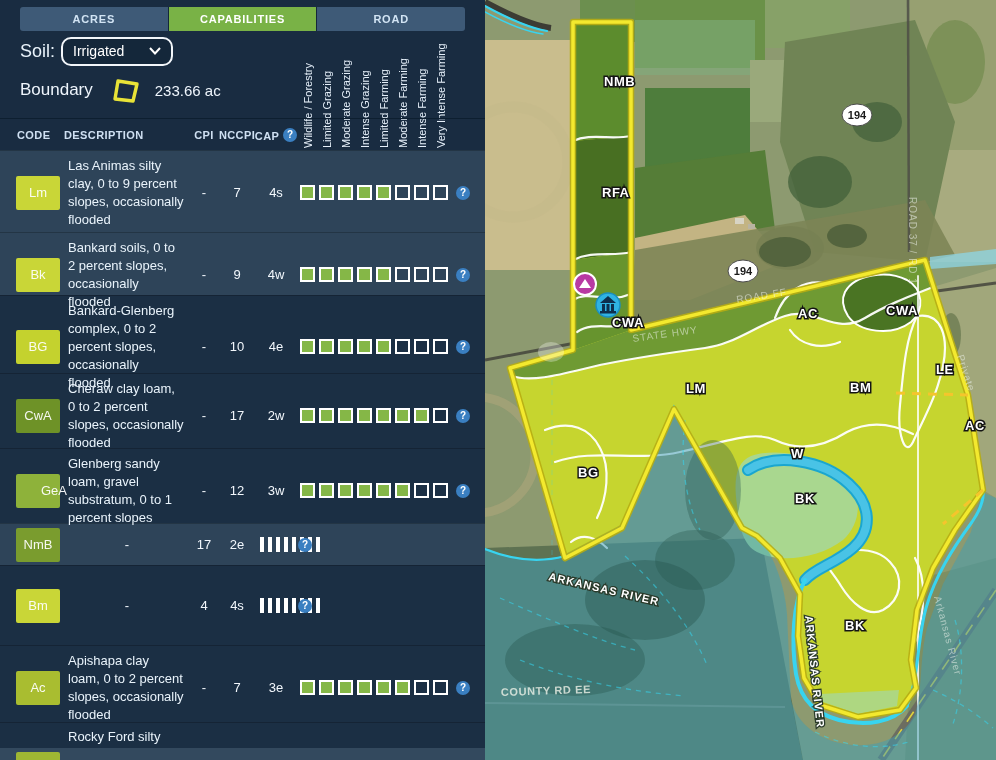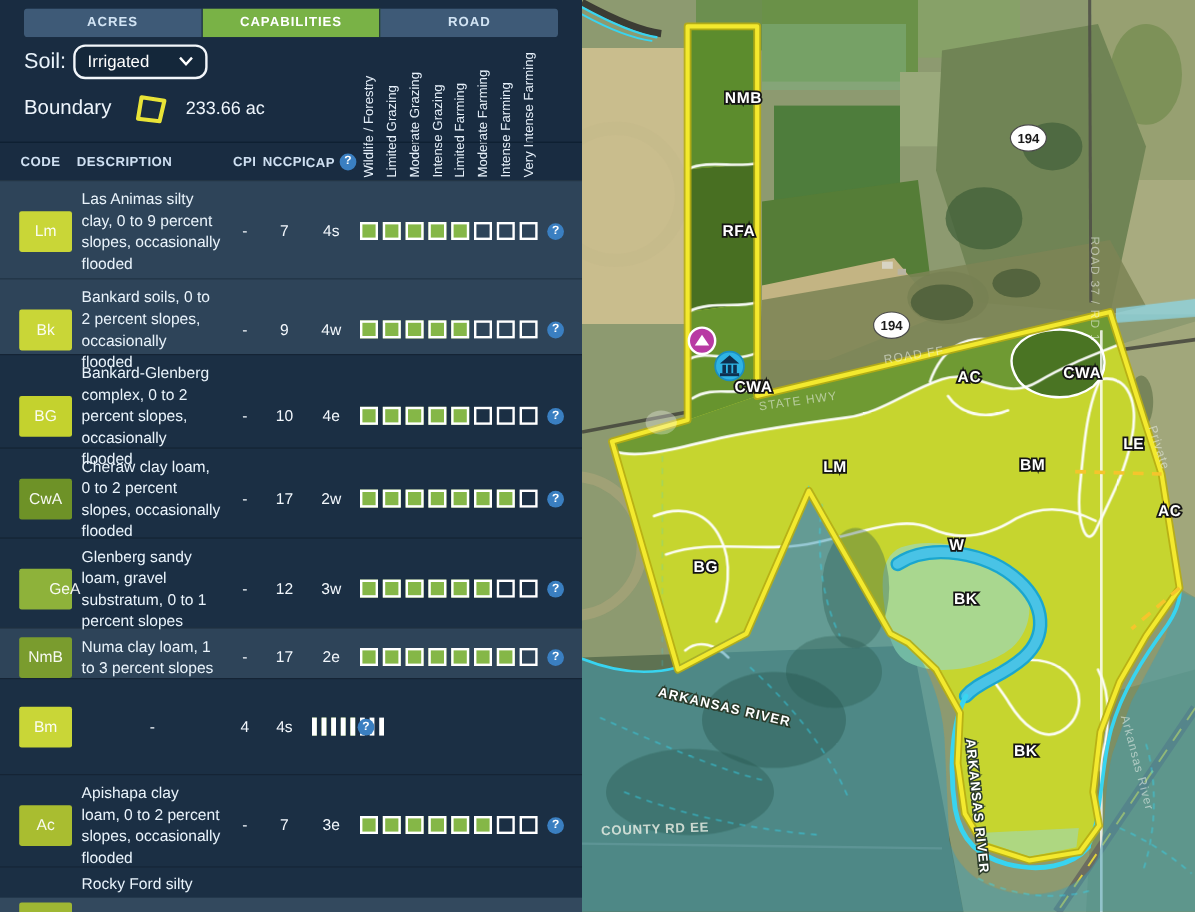--- a/index.html
+++ b/index.html
@@ -237,21 +237,20 @@
             <span class="sq"></span>
           </div>
           <div>
             <span class="qicon">?</span>
           </div>
         </div>
         <div class="row grid light" style="height: 42px;">
           <div>
             <div class="badge" style="background: rgb(122, 156, 46);">NmB</div>
           </div>
-          <div class="desc">Numa clay loam, 1 to 3 percent slopes</div>
           <div class="num">-</div>
           <div class="num">17</div>
           <div class="num">2e</div>
           <div class="sqs">
             <span class="sq filled"></span>
             <span class="sq filled"></span>
             <span class="sq filled"></span>
             <span class="sq filled"></span>
             <span class="sq filled"></span>
             <span class="sq filled"></span>

